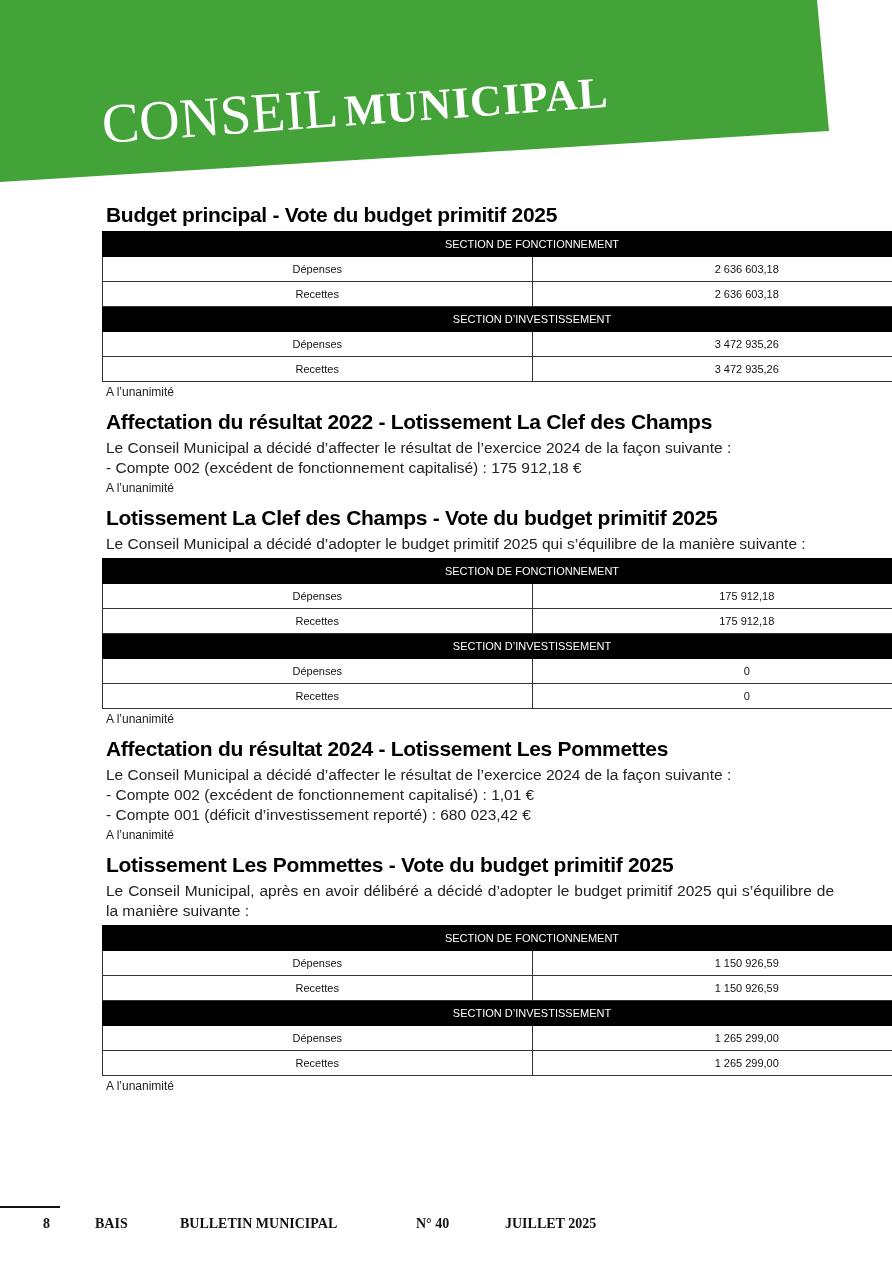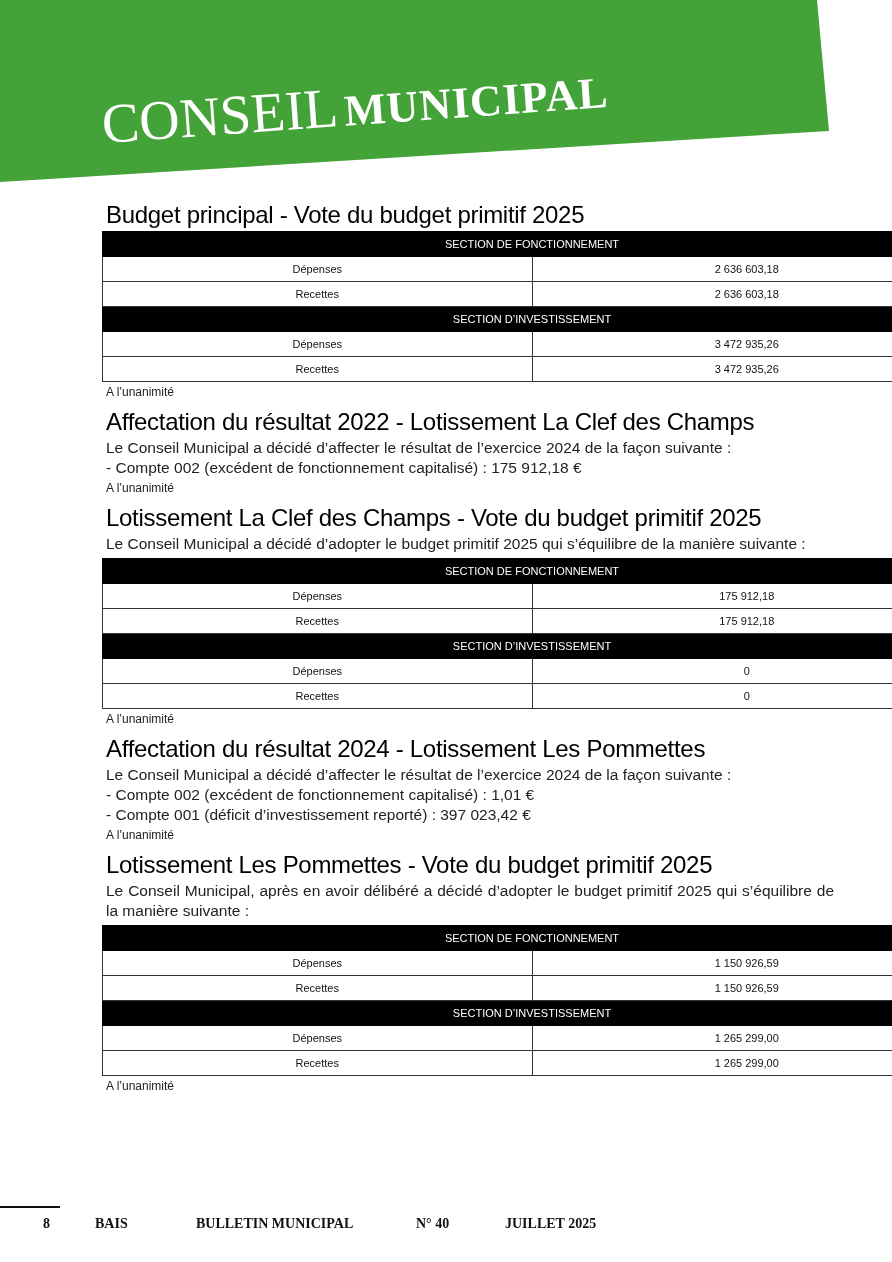--- a/index.html
+++ b/index.html
@@ -19,21 +19,21 @@
     color: #fff; white-space: nowrap;
     font-family: "Liberation Serif", serif;
     line-height: 1;
   }
   .title .light { font-size: 56px; font-weight: normal; letter-spacing: 0px; }
   .title .bold { font-size: 44px; font-weight: bold; letter-spacing: 1px; margin-left: 6px; }
 
   .content { position: absolute; left: 102px; top: 203px; width: 732px; }
   .section { margin: 0; }
   h2 {
-    font-size: 24px; font-weight: normal; margin: 0 0 4px 4px; line-height: 24px;
+    font-size: 21px; font-weight: bold; margin: 0 0 4px 4px; line-height: 24px;
     letter-spacing: -0.3px; color: #000;
   }
   p {
     margin: 0 0 0 4px; font-size: 15.5px; line-height: 20px; color: #222;
     text-align: justify;
   }
   .vote { margin: 0 0 8px 4px; font-size: 12px; line-height: 20px; color: #222; }
   table {
     width: 860px; border-collapse: collapse; margin-top: 4px;
     font-size: 11px; color: #111;
@@ -48,21 +48,21 @@
   .footer-rule {
     position: absolute; left: 0; top: 1206px; width: 60px; height: 2px; background: #111;
   }
   .footer {
     position: absolute; top: 1216px; left: 0; width: 892px; height: 20px;
     font-family: "Liberation Serif", serif; font-size: 14px; color: #111;
   }
   .footer span { position: absolute; top: 0; white-space: nowrap; }
   .f-page { left: 43px; font-weight: bold; }
   .f-town { left: 95px; font-weight: bold; }
-  .f-bulletin { left: 196px; font-weight: bold; }
+  .f-bulletin { left: 180px; font-weight: bold; }
   .f-num { left: 416px; font-weight: bold; }
   .f-date { left: 505px; font-weight: bold; }
 </style>
 </head>
 <body>
 
 <div class="banner">
   <svg width="892" height="200">
     <polygon id="banner-poly" points="0,0 817,0 829,131 0,182" fill="#43a338"></polygon>
   </svg>
@@ -140,21 +140,21 @@
           </tr>
     </tbody>
       </table>
     <div class="vote">A l’unanimité</div>
   </div>
 
   <div class="section">
     <h2>Affectation du résultat 2024 - Lotissement Les Pommettes</h2>
     <p>Le Conseil Municipal a décidé d’affecter le résultat de l’exercice 2024 de la façon suivante :</p>
     <p>- Compte 002 (excédent de fonctionnement capitalisé) : 1,01 €</p>
-    <p>- Compte 001 (déficit d’investissement reporté) : 397 023,42 €</p>
+    <p>- Compte 001 (déficit d’investissement reporté) : 680 023,42 €</p>
     <div class="vote">A l’unanimité</div>
   </div>
 
   <div class="section">
     <h2>Lotissement Les Pommettes - Vote du budget primitif 2025</h2>
     <p>Le Conseil Municipal, après en avoir délibéré a décidé d’adopter le budget primitif 2025 qui s’équilibre de la manière suivante :</p>
     <table>
       <tbody>
           <tr class="head">
             <td colspan="2">SECTION DE FONCTIONNEMENT</td>

